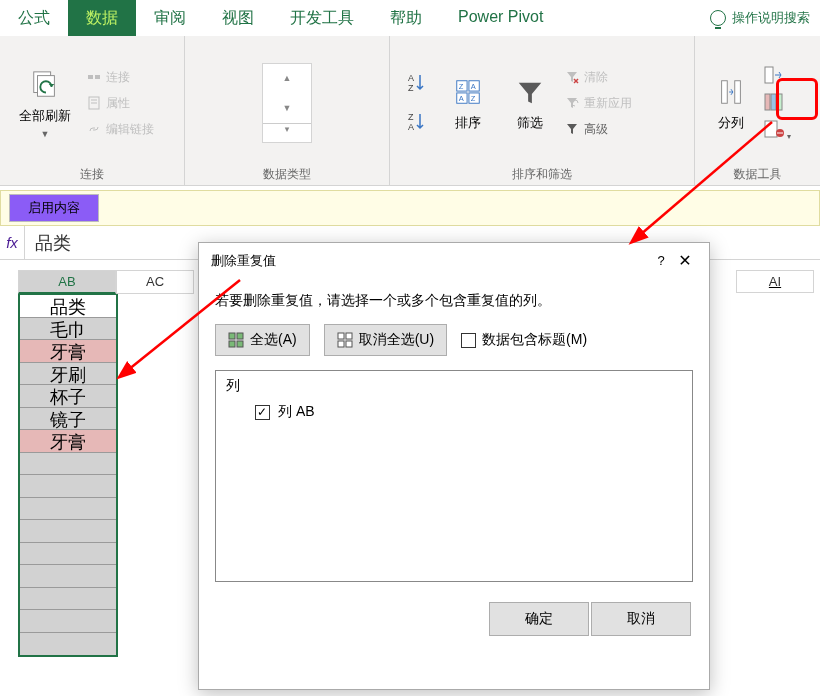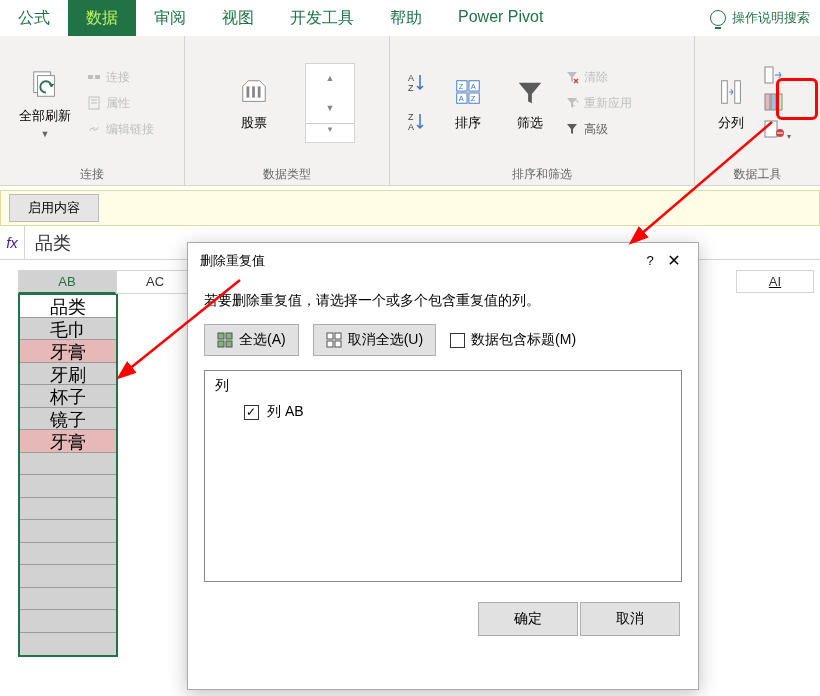--- a/index.html
+++ b/index.html
@@ -22,41 +22,41 @@
   .big-btn { display: flex; flex-direction: column; align-items: center; justify-content: center; width: 70px; height: 95px; gap: 4px; cursor: pointer; }
   .small-btn { display: flex; align-items: center; gap: 4px; font-size: 12px; color: #666; height: 26px; cursor: pointer; }
   .small-btn.disabled { color: #bfbfbf; }
   .stack { display: flex; flex-direction: column; gap: 0; }
 
   .icon-box { width: 36px; height: 36px; display: flex; align-items: center; justify-content: center; }
   .icon-box svg { width: 30px; height: 30px; }
 
   
   .msgbar { background: #fffde6; border: 1px solid #e0dca0; height: 36px; display: flex; align-items: center; padding: 4px 8px; margin-top: 4px; }
-  .msgbtn { background: #e5e5e5; border: 1px solid #bcbcbc; padding: 4px 18px; cursor: pointer; }
+  .msgbtn { background: #8b5cf6; border: 1px solid #bcbcbc; padding: 4px 18px; cursor: pointer; }
 
   
   .fbar { display: flex; align-items: center; border-bottom: 1px solid #d4d4d4; height: 34px; }
   .fbar .fx { width: 24px; text-align: center; color: #4c1d95; font-style: italic; font-size: 15px; }
   .fbar .cell { padding: 4px 10px; font-size: 18px; color: #333; border-left: 1px solid #d4d4d4; height: 100%; display: flex; align-items:center; }
 
   
   .sheet { position: relative; display: flex; margin-top: 10px; }
   .colhdr { display: flex; }
   .colhdr .ch { text-align: center; border: 1px solid #d4d4d4; background: #fff; font-size: 13px; color: #333; padding: 3px 0; }
   .ch.sel { background: #d2d2d2; color: #217346; border-bottom: 2px solid #217346; }
   .colAB { width: 98px; } .colAC { width: 78px; } .colAI { width: 78px; }
   .cells { border: 2px solid #217346; width: 100px; margin-top: -1px; }
   .cell-row { border-bottom: 1px solid #9a9a9a; text-align: center; font-size: 18px; font-family: "SimSun"; height: 22.5px; background: #d2d2d2; }
   .cell-row.white { background: #fff; }
   .cell-row.dup { background: #e6b8b7; color: #000000; }
   .cell-row.empty { height: 22.5px; }
 
   
-  .dialog { position: absolute; left: 187px; top: 242px; width: 512px; height: 448px; background: #fff; border: 1px solid #aaa; box-shadow: 0 4px 18px rgba(0,0,0,.25); }
+  .dialog { position: absolute; left: 198px; top: 242px; width: 512px; height: 448px; background: #fff; border: 1px solid #aaa; box-shadow: 0 4px 18px rgba(0,0,0,.25); }
   .dlg-title { display: flex; align-items: center; padding: 8px 12px; font-size: 13px; }
   .dlg-title .t { flex: 1; }
   .dlg-title .q { width: 24px; text-align: center; cursor: pointer; }
   .dlg-title .x { width: 24px; text-align: center; cursor: pointer; font-size: 16px; }
   .dlg-body { padding: 8px 16px; }
   .dlg-desc { margin: 6px 0 14px; font-size: 14px; }
   .btnrow { display: flex; gap: 14px; align-items: center; margin-bottom: 14px; }
   .pillbtn { border: 1px solid #adadad; background: #e1e1e1; padding: 6px 12px; display: flex; align-items: center; gap: 6px; font-size: 14px; cursor: pointer; }
   .chkrow { display: flex; align-items: center; gap: 6px; font-size: 14px; }
   .chk { width: 15px; height: 15px; border: 1px solid #333; display: inline-block; }
@@ -128,31 +128,20 @@
             </svg>
             <span>编辑链接</span>
           </div>
       </div>
     </div>
     <div class="group-label">连接</div>
   </div>
 
   <div class="group" style="width:205px;">
     <div class="group-body" style="justify-content:center;gap:16px;">
-      <div class="big-btn">
-        <div class="icon-box">
-          <svg viewBox="0 0 32 32">
-              <path d="M4 26 L4 10 L10 4 L22 4 L28 10 L28 26 Z" fill="#fff" stroke="#888"></path>
-              <rect x="8" y="10" width="3" height="12" fill="#888"></rect>
-              <rect x="14" y="10" width="3" height="12" fill="#888"></rect>
-              <rect x="20" y="10" width="3" height="12" fill="#888"></rect>
-            </svg>
-        </div>
-        <span>股票</span>
-      </div>
       <div style="display:flex;flex-direction:column;align-items:center;justify-content:center;width:50px;height:80px;border:1px solid #d4d4d4;background:#fff;">
         <span style="font-size:9px;color:#888">▲</span>
         <span style="font-size:9px;color:#888;margin-top:20px">▼</span>
         <span style="font-size:9px;color:#888;border-top:1px solid #ccc;width:100%;text-align:center;margin-top:10px">▾</span>
       </div>
     </div>
     <div class="group-label">数据类型</div>
   </div>
 
   <div class="group" style="width:305px;">

